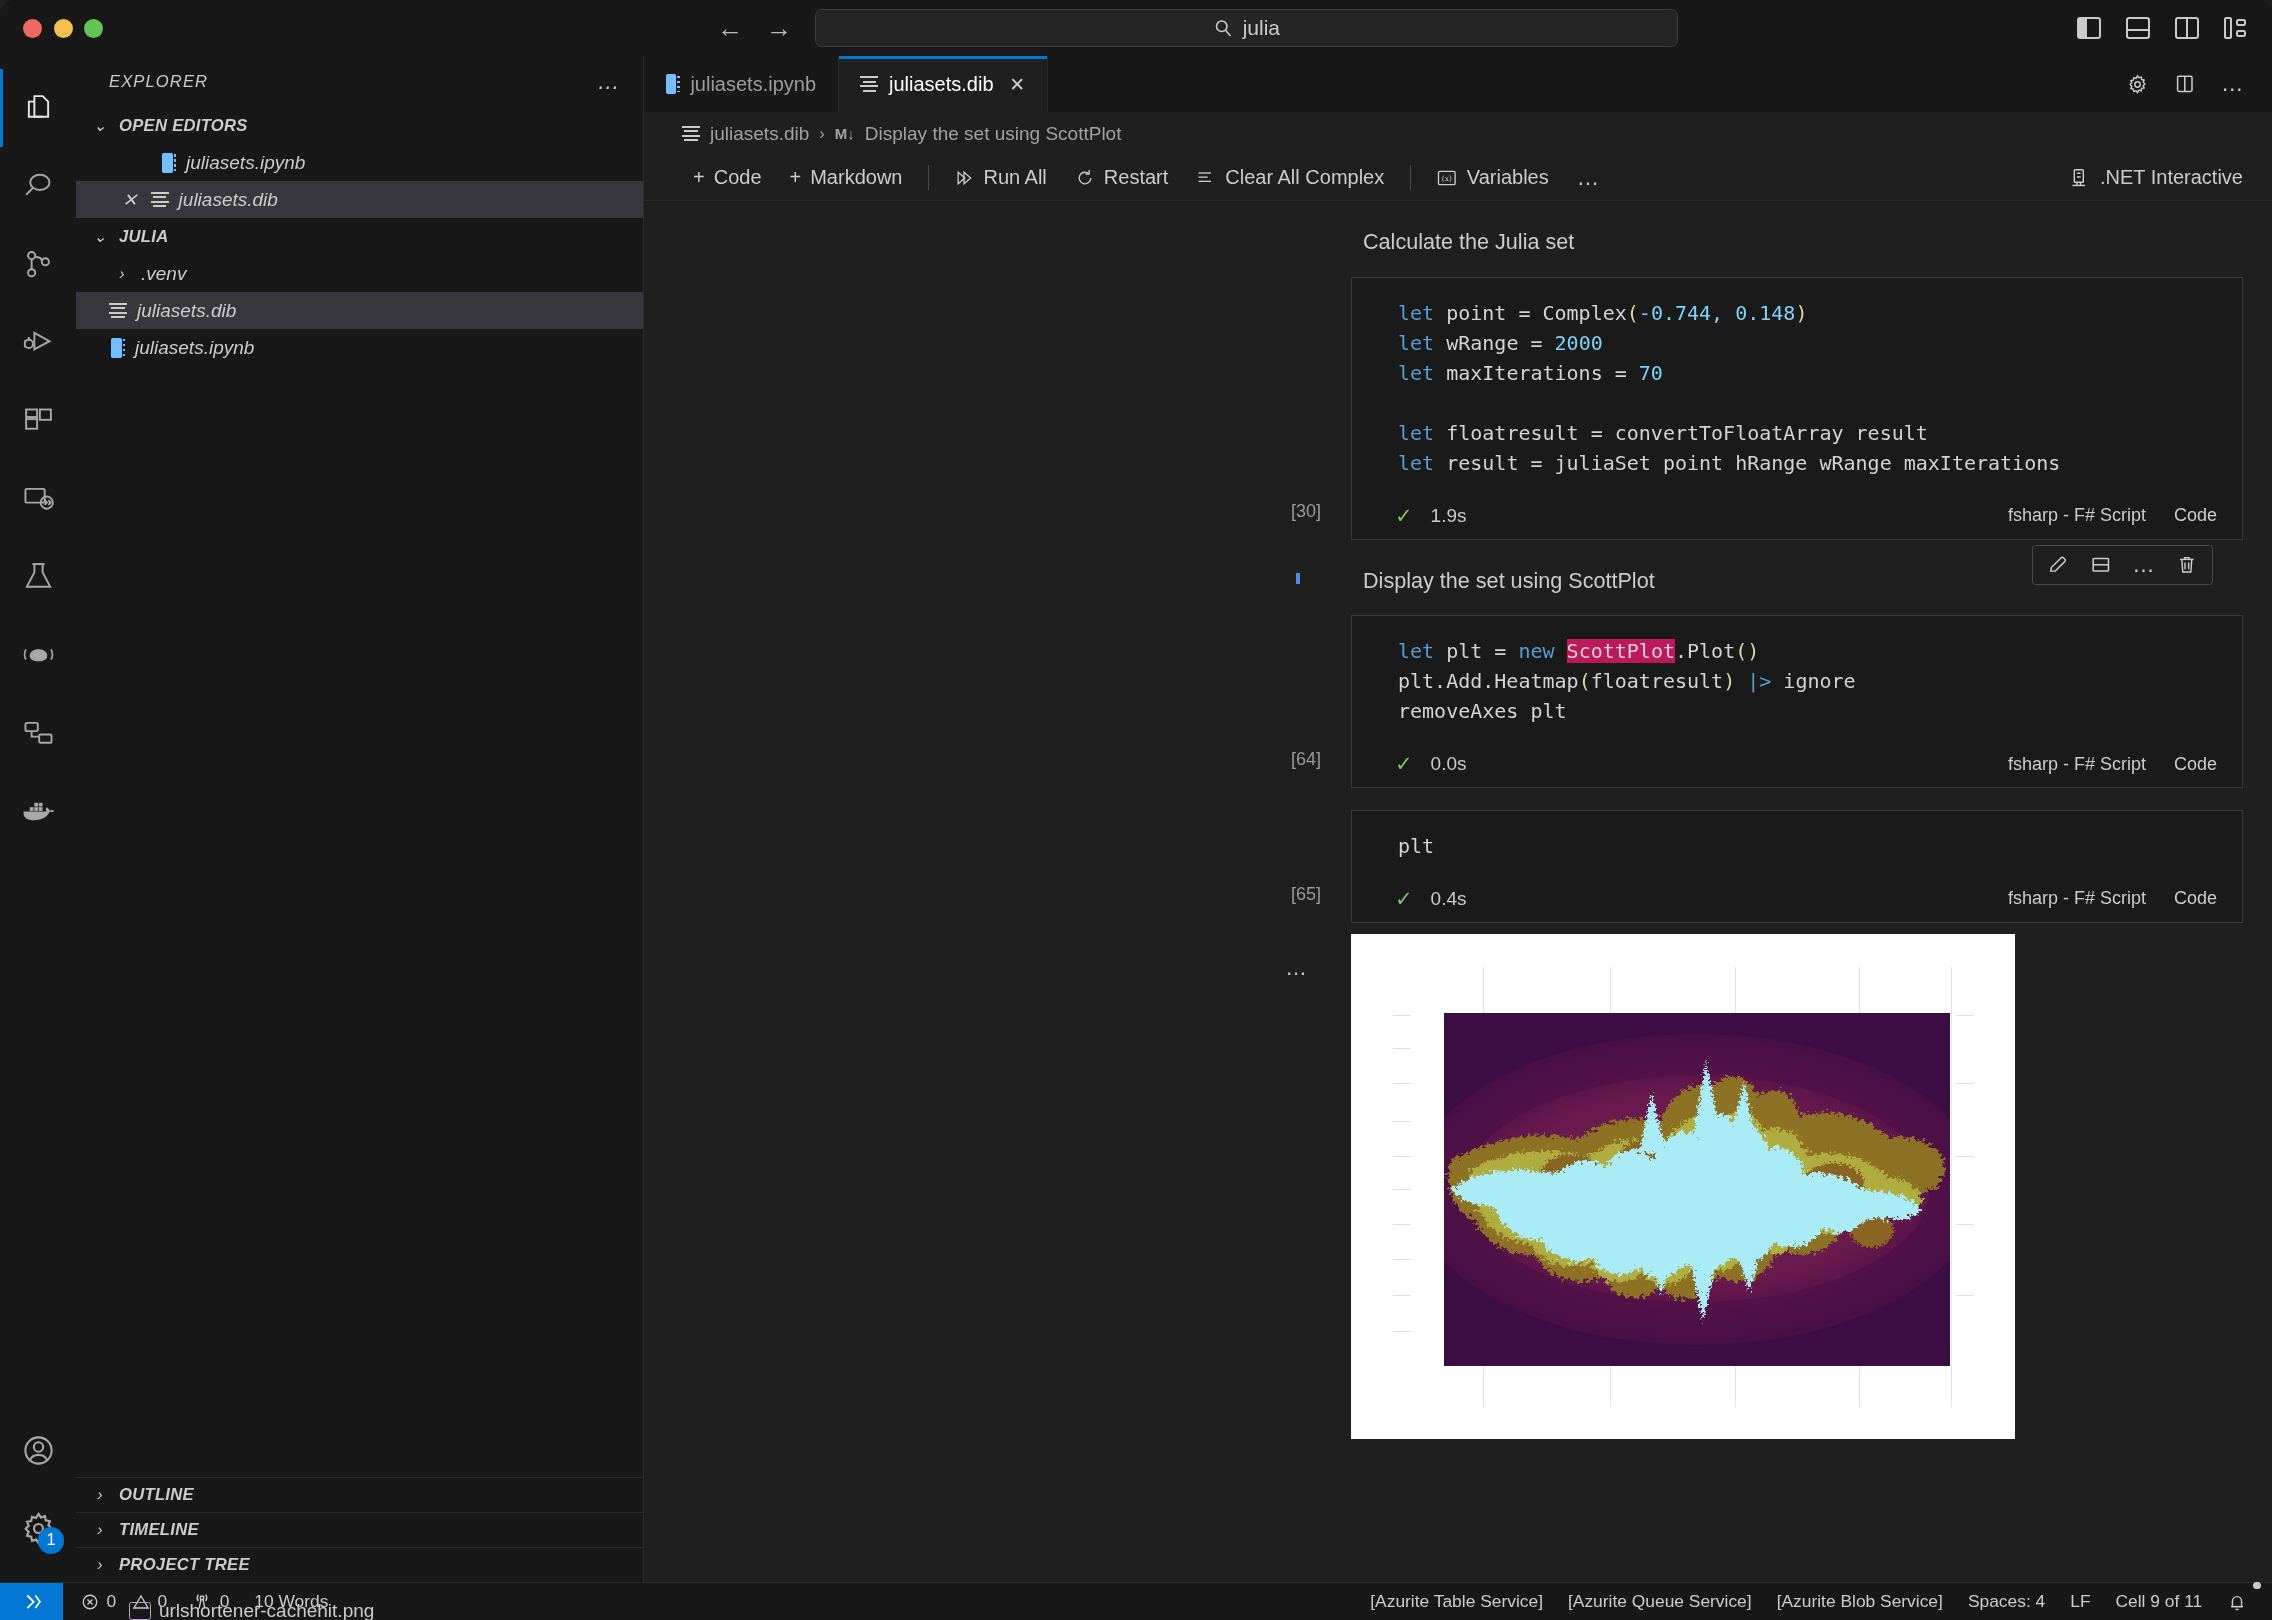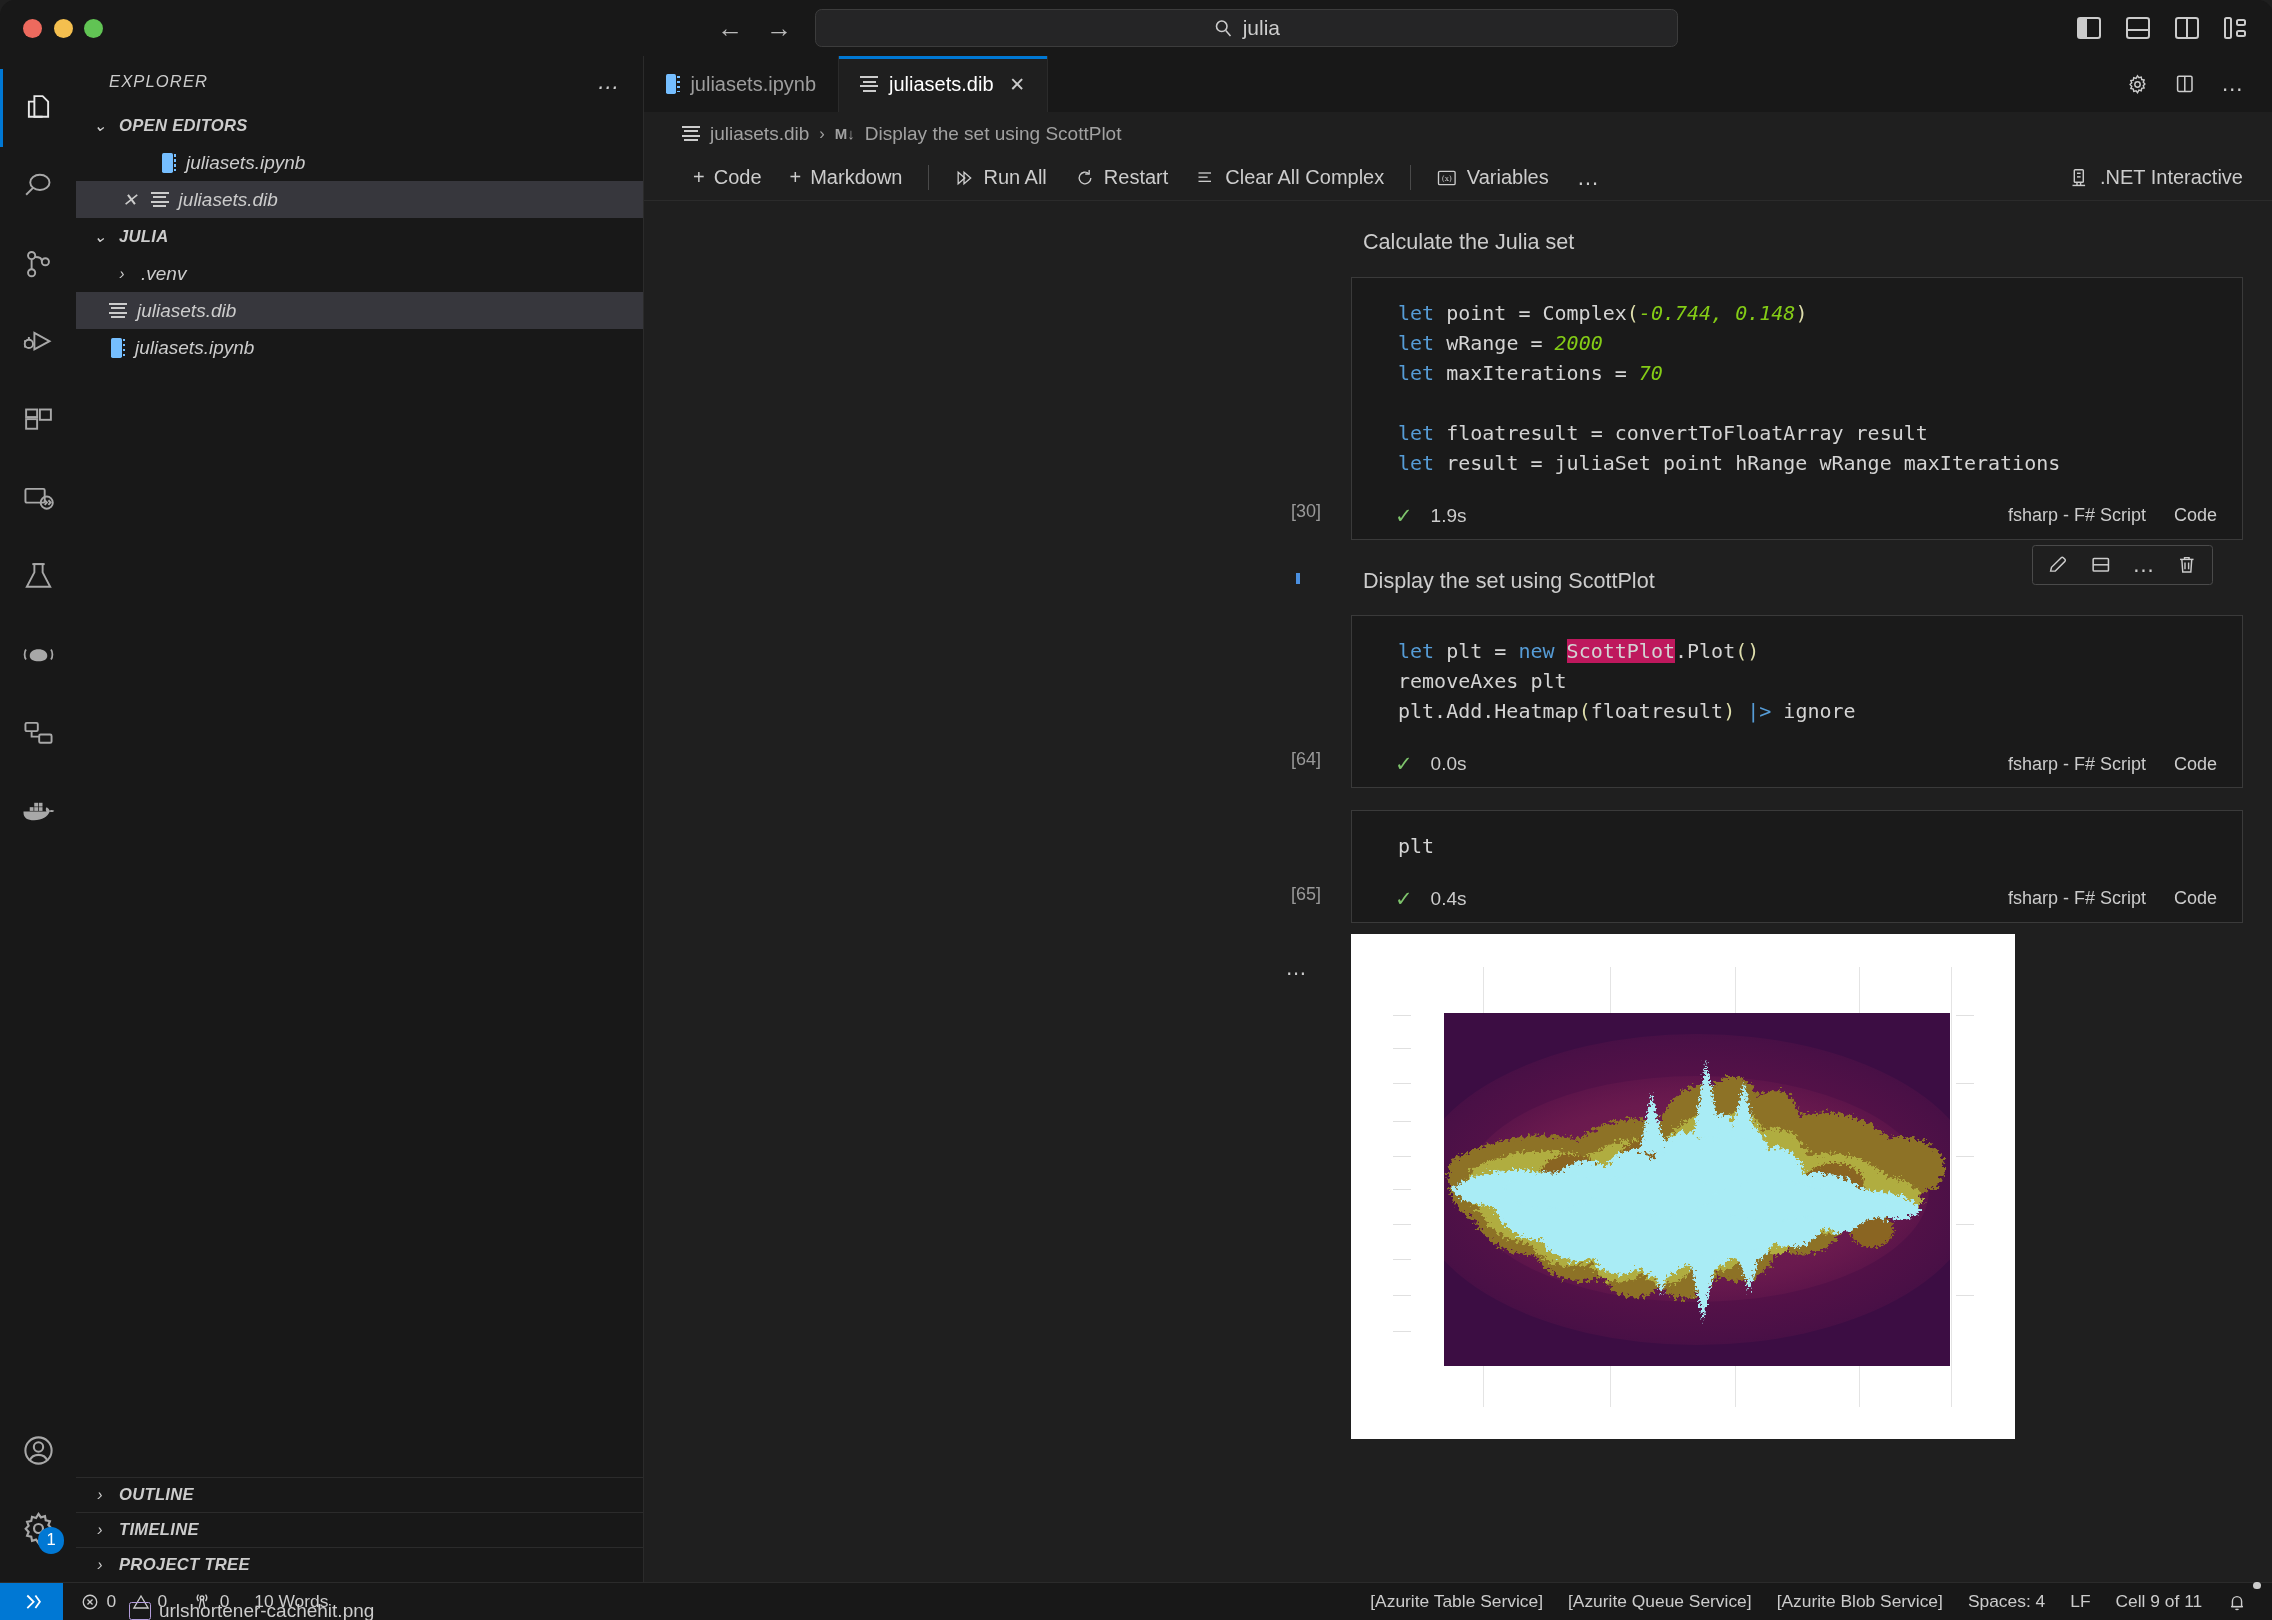--- a/index.html
+++ b/index.html
@@ -170,21 +170,21 @@
     text-align: right; padding-right: 0; margin-left: 627px;
     align-self: flex-end; padding-bottom: 18px;
   }
   .cell-box {
     flex: 1; margin-left: 30px; margin-right: 30px;
     border: 0.8px solid #3a3a3a; background: #1a1a1a;
   }
   .code-area { padding: 20px 0 15px 46px; }
   .code-line { font-family: "DejaVu Sans Mono", monospace; font-size: 20px; line-height: 30px; color: #d4d4d4; white-space: pre; }
   .k { color: #569cd6; }
-  .num { color: #84cc16; font-style: italic; }
+  .num { color: #7dd3fc; }
   .punc { color: #dcdcaa; }
   .sel { background: #be185d; }
   .op { color: #569cd6; }
 
   .cell-footer {
     display: flex; align-items: center; height: 46px; padding-left: 43px;
     color: #cccccc; font-size: 19px; gap: 18px;
   }
   .check { color: #7ec46c; font-size: 21px; }
   .footer-right { margin-left: auto; display: flex; gap: 28px; padding-right: 25px; color: #cccccc; font-size: 18px; }
@@ -628,22 +628,22 @@
               </svg>
               </span>
           </div>
         </div>
 
         <div class="code-cell">
           <div class="exec-count">[64]</div>
           <div class="cell-box">
             <div class="code-area">
               <div class="code-line"><span class="k">let </span>plt = <span class="k">new </span><span class="sel">ScottPlot</span>.Plot<span class="punc">()</span></div>
+              <div class="code-line">plt.Add.Heatmap<span class="punc">(</span>floatresult<span class="punc">)</span> <span class="op">|&gt;</span> ignore</div>
               <div class="code-line">removeAxes plt</div>
-              <div class="code-line">plt.Add.Heatmap<span class="punc">(</span>floatresult<span class="punc">)</span> <span class="op">|&gt;</span> ignore</div>
             </div>
             <div class="cell-footer">
               <span class="check">✓</span>
               <span>0.0s</span>
               <span class="footer-right">
                 <span>fsharp - F# Script</span>
                 <span>Code</span>
               </span>
             </div>
           </div>

